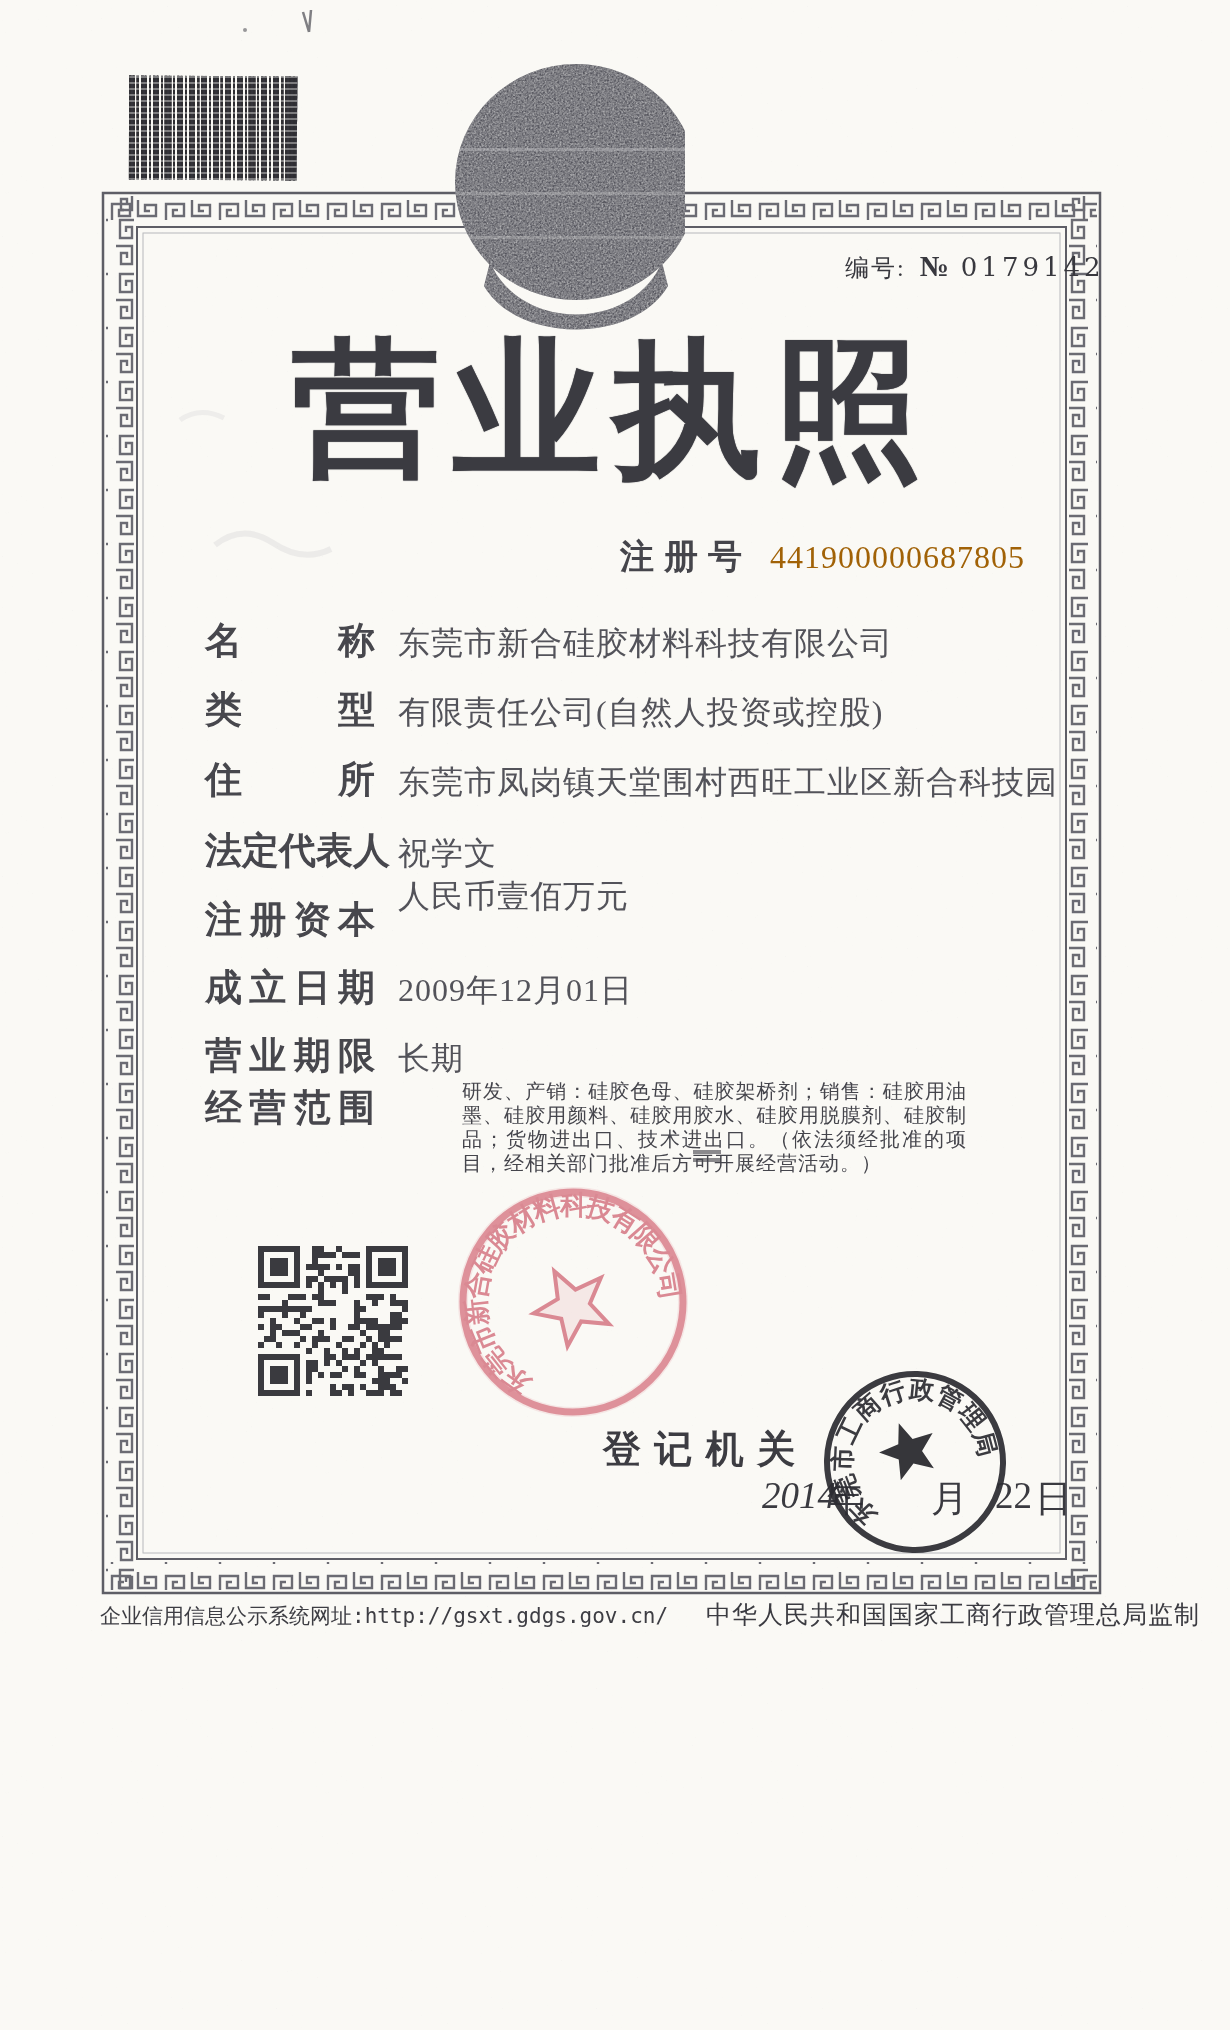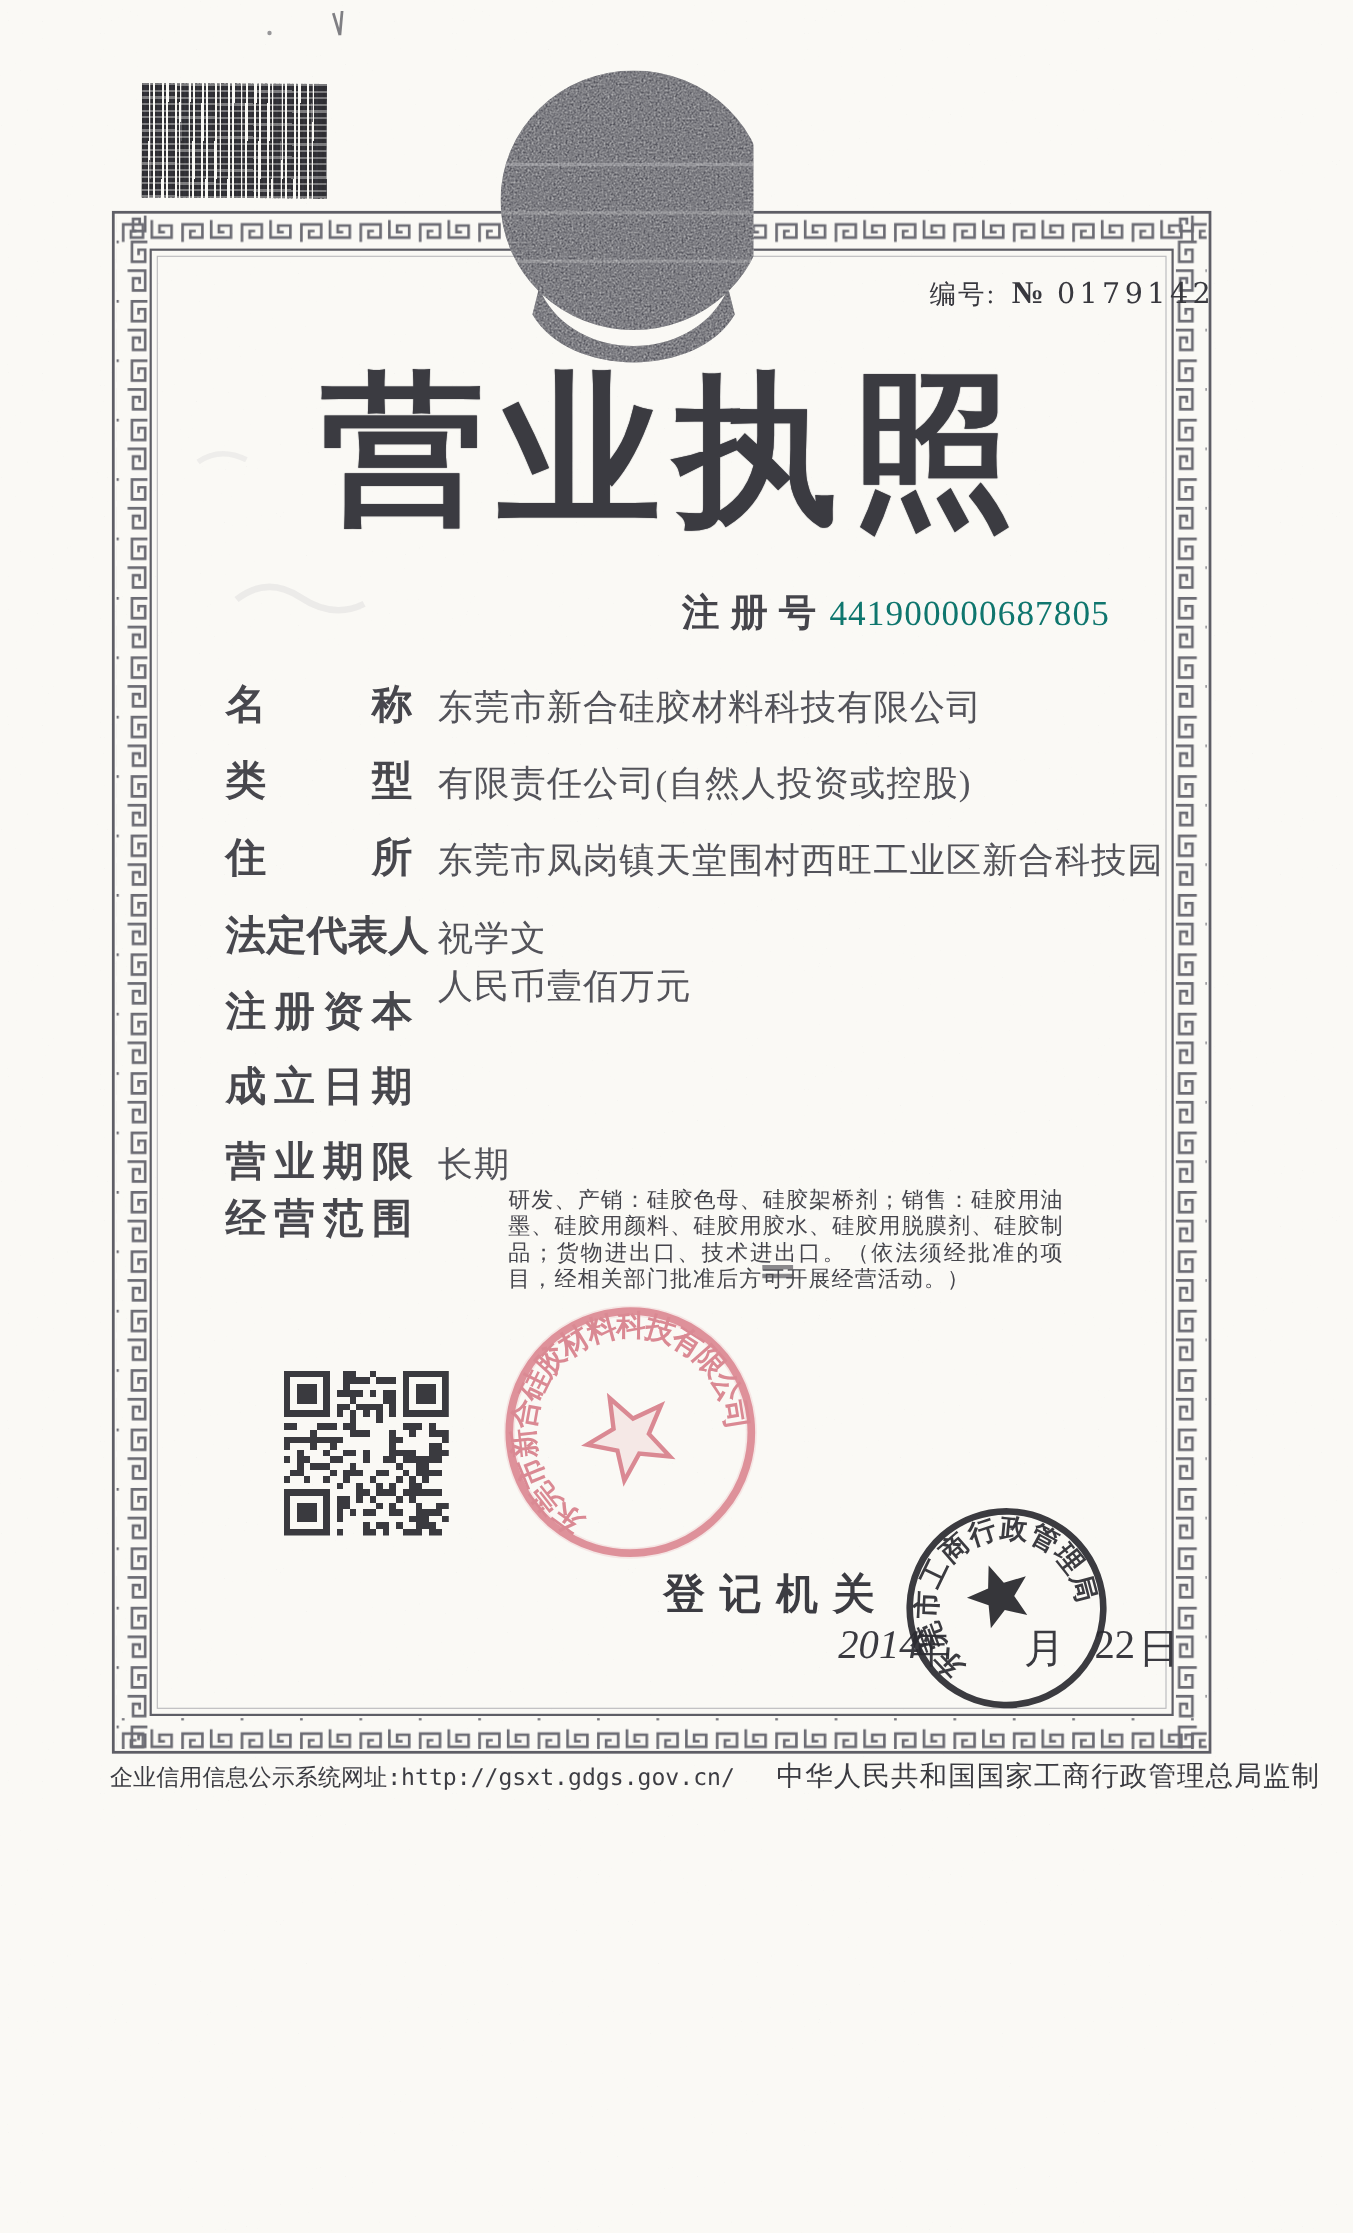--- a/index.html
+++ b/index.html
@@ -21,21 +21,21 @@
   #serial{left:845px;top:250px;z-index:5;font-size:24px;letter-spacing:2px;color:#38383e;}
   #serial .mark{font-size:29px;font-weight:bold;margin:0 10px 0 14px;}
   #serial .num{font-size:26px;letter-spacing:4px;font-family:"DejaVu Serif",serif;}
   
   #title{left:292px;top:330px;width:630px;font-size:148px;line-height:158px;font-weight:900;
          color:#3b3b41;font-family:"DejaVu Sans","Liberation Sans",sans-serif;z-index:5;
          text-shadow:0 0 1px rgba(59,59,65,.9);}
   
   #regline{left:620px;top:534px;z-index:5;}
   #regline .lbl{display:inline-flex;width:122px;font-size:34px;font-weight:600;color:#45454b;vertical-align:middle;}
-  #regline .num{font-size:32px;letter-spacing:1px;margin-left:12px;color:#0f766e;vertical-align:middle;}
+  #regline .num{font-size:32px;letter-spacing:1px;margin-left:28px;color:#a16207;vertical-align:middle;}
   
   .row-label{left:205px;width:170px;font-size:37px;font-weight:600;color:#47474d;z-index:5;}
   .row-value{left:398px;font-size:32px;letter-spacing:1px;color:#53535a;z-index:5;white-space:nowrap;}
   #scope-value{left:462px;top:1079px;width:505px;font-size:20px;line-height:24px;
                text-align:justify;color:#45454c;white-space:normal;font-weight:500;}
   
   #qr{left:258px;top:1246px;width:150px;height:150px;z-index:5;opacity:.9;}
   
   #registrar{left:603px;top:1424px;width:192px;font-size:38px;font-weight:600;color:#3c3c42;z-index:5;}
   #dateline{left:745px;top:1474px;z-index:4;font-size:37px;color:#3a3a40;}
@@ -171,20 +171,21 @@
       <span>本</span>
     </div>
   <div class="abs row-value" style="top:875px">人民币壹佰万元</div>
 
   <div class="abs row-label cj" style="top:963px">
       <span>成</span>
       <span>立</span>
       <span>日</span>
       <span>期</span>
     </div>
+  <div class="abs row-value" style="top:969px">2009年12月01日</div>
 
   <div class="abs row-label cj" style="top:1031px">
       <span>营</span>
       <span>业</span>
       <span>期</span>
       <span>限</span>
     </div>
   <div class="abs row-value" style="top:1037px">长期</div>
 
   <div class="abs row-label cj" style="top:1083px">

